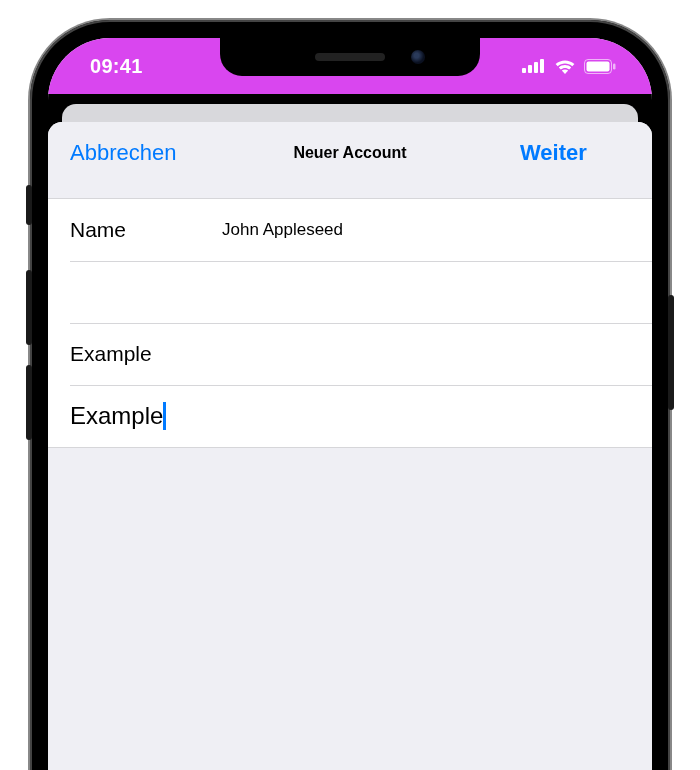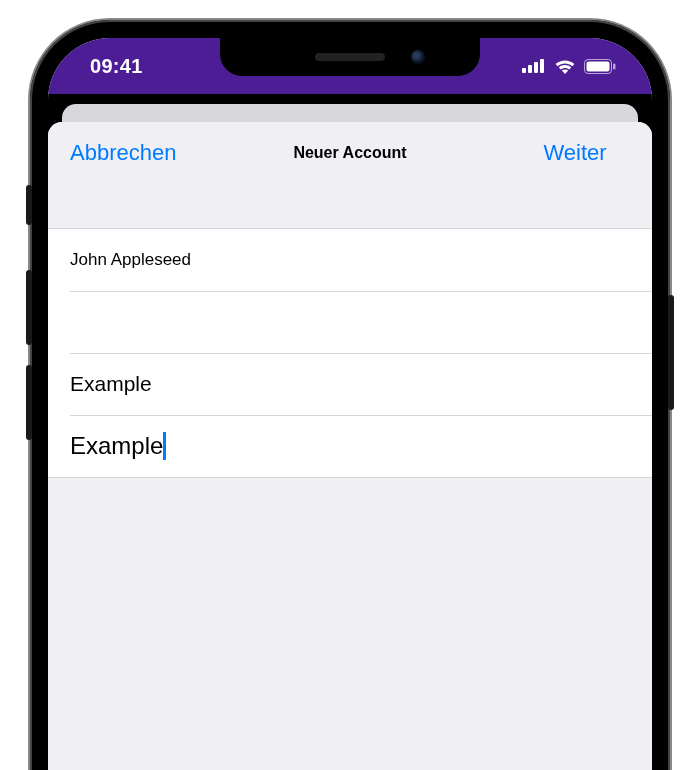--- a/index.html
+++ b/index.html
@@ -75,21 +75,21 @@
       height: 14px;
       background: radial-gradient(circle at 40% 40%, #2a3a5a 20%, #0a1020 60%);
       border-radius: 50%;
     }
     .status-bar {
       height: 56px;
       display: flex;
       justify-content: space-between;
       align-items: center;
       padding: 0 36px 0 42px;
-      background: #4c1d95;
+      background: #d946ef;
       color: #fff;
       position: relative;
       z-index: 50;
     }
     .status-time {
       font-size: 20px;
       font-weight: 600;
       letter-spacing: 0.3px;
     }
     .status-icons {
@@ -118,32 +118,32 @@
       right: 0;
       bottom: 0;
       background: #efeff4;
       border-radius: 14px 14px 0 0;
       overflow: hidden;
     }
     .modal-header {
       display: flex;
       align-items: center;
       justify-content: space-between;
-      padding: 18px 22px 62px 22px;
+      padding: 18px 22px 32px 22px;
       background: #efeff4;
     }
     .modal-btn {
       font-size: 22px;
       color: #007aff;
       cursor: pointer;
       min-width: 110px;
     }
     .modal-btn.right {
-      text-align: center;
-      font-weight: 400;
+      text-align: left;
+      font-weight: 700;
     }
     .modal-title {
       font-size: 16px;
       font-weight: 600;
       color: #000;
       text-align: center;
       flex: 1;
     }
     .form-list {
       background: #fff;
@@ -246,20 +246,21 @@
       <div class="modal">
         <div class="modal-header">
           <div class="modal-btn">Abbrechen</div>
           <div class="modal-title">Neuer Account</div>
           <div class="modal-btn right">Weiter</div>
         </div>
 
         <div class="form-list">
 
           <div class="form-row">
+            <div class="form-label">Name</div>
             <input class="form-input" type="text" value="John Appleseed" style="">
           </div>
 
           <div class="form-row">
           </div>
 
           <div class="form-row">
             <div class="form-label">Example</div>
             <input class="form-input" type="password" value="" style="">
           </div>

